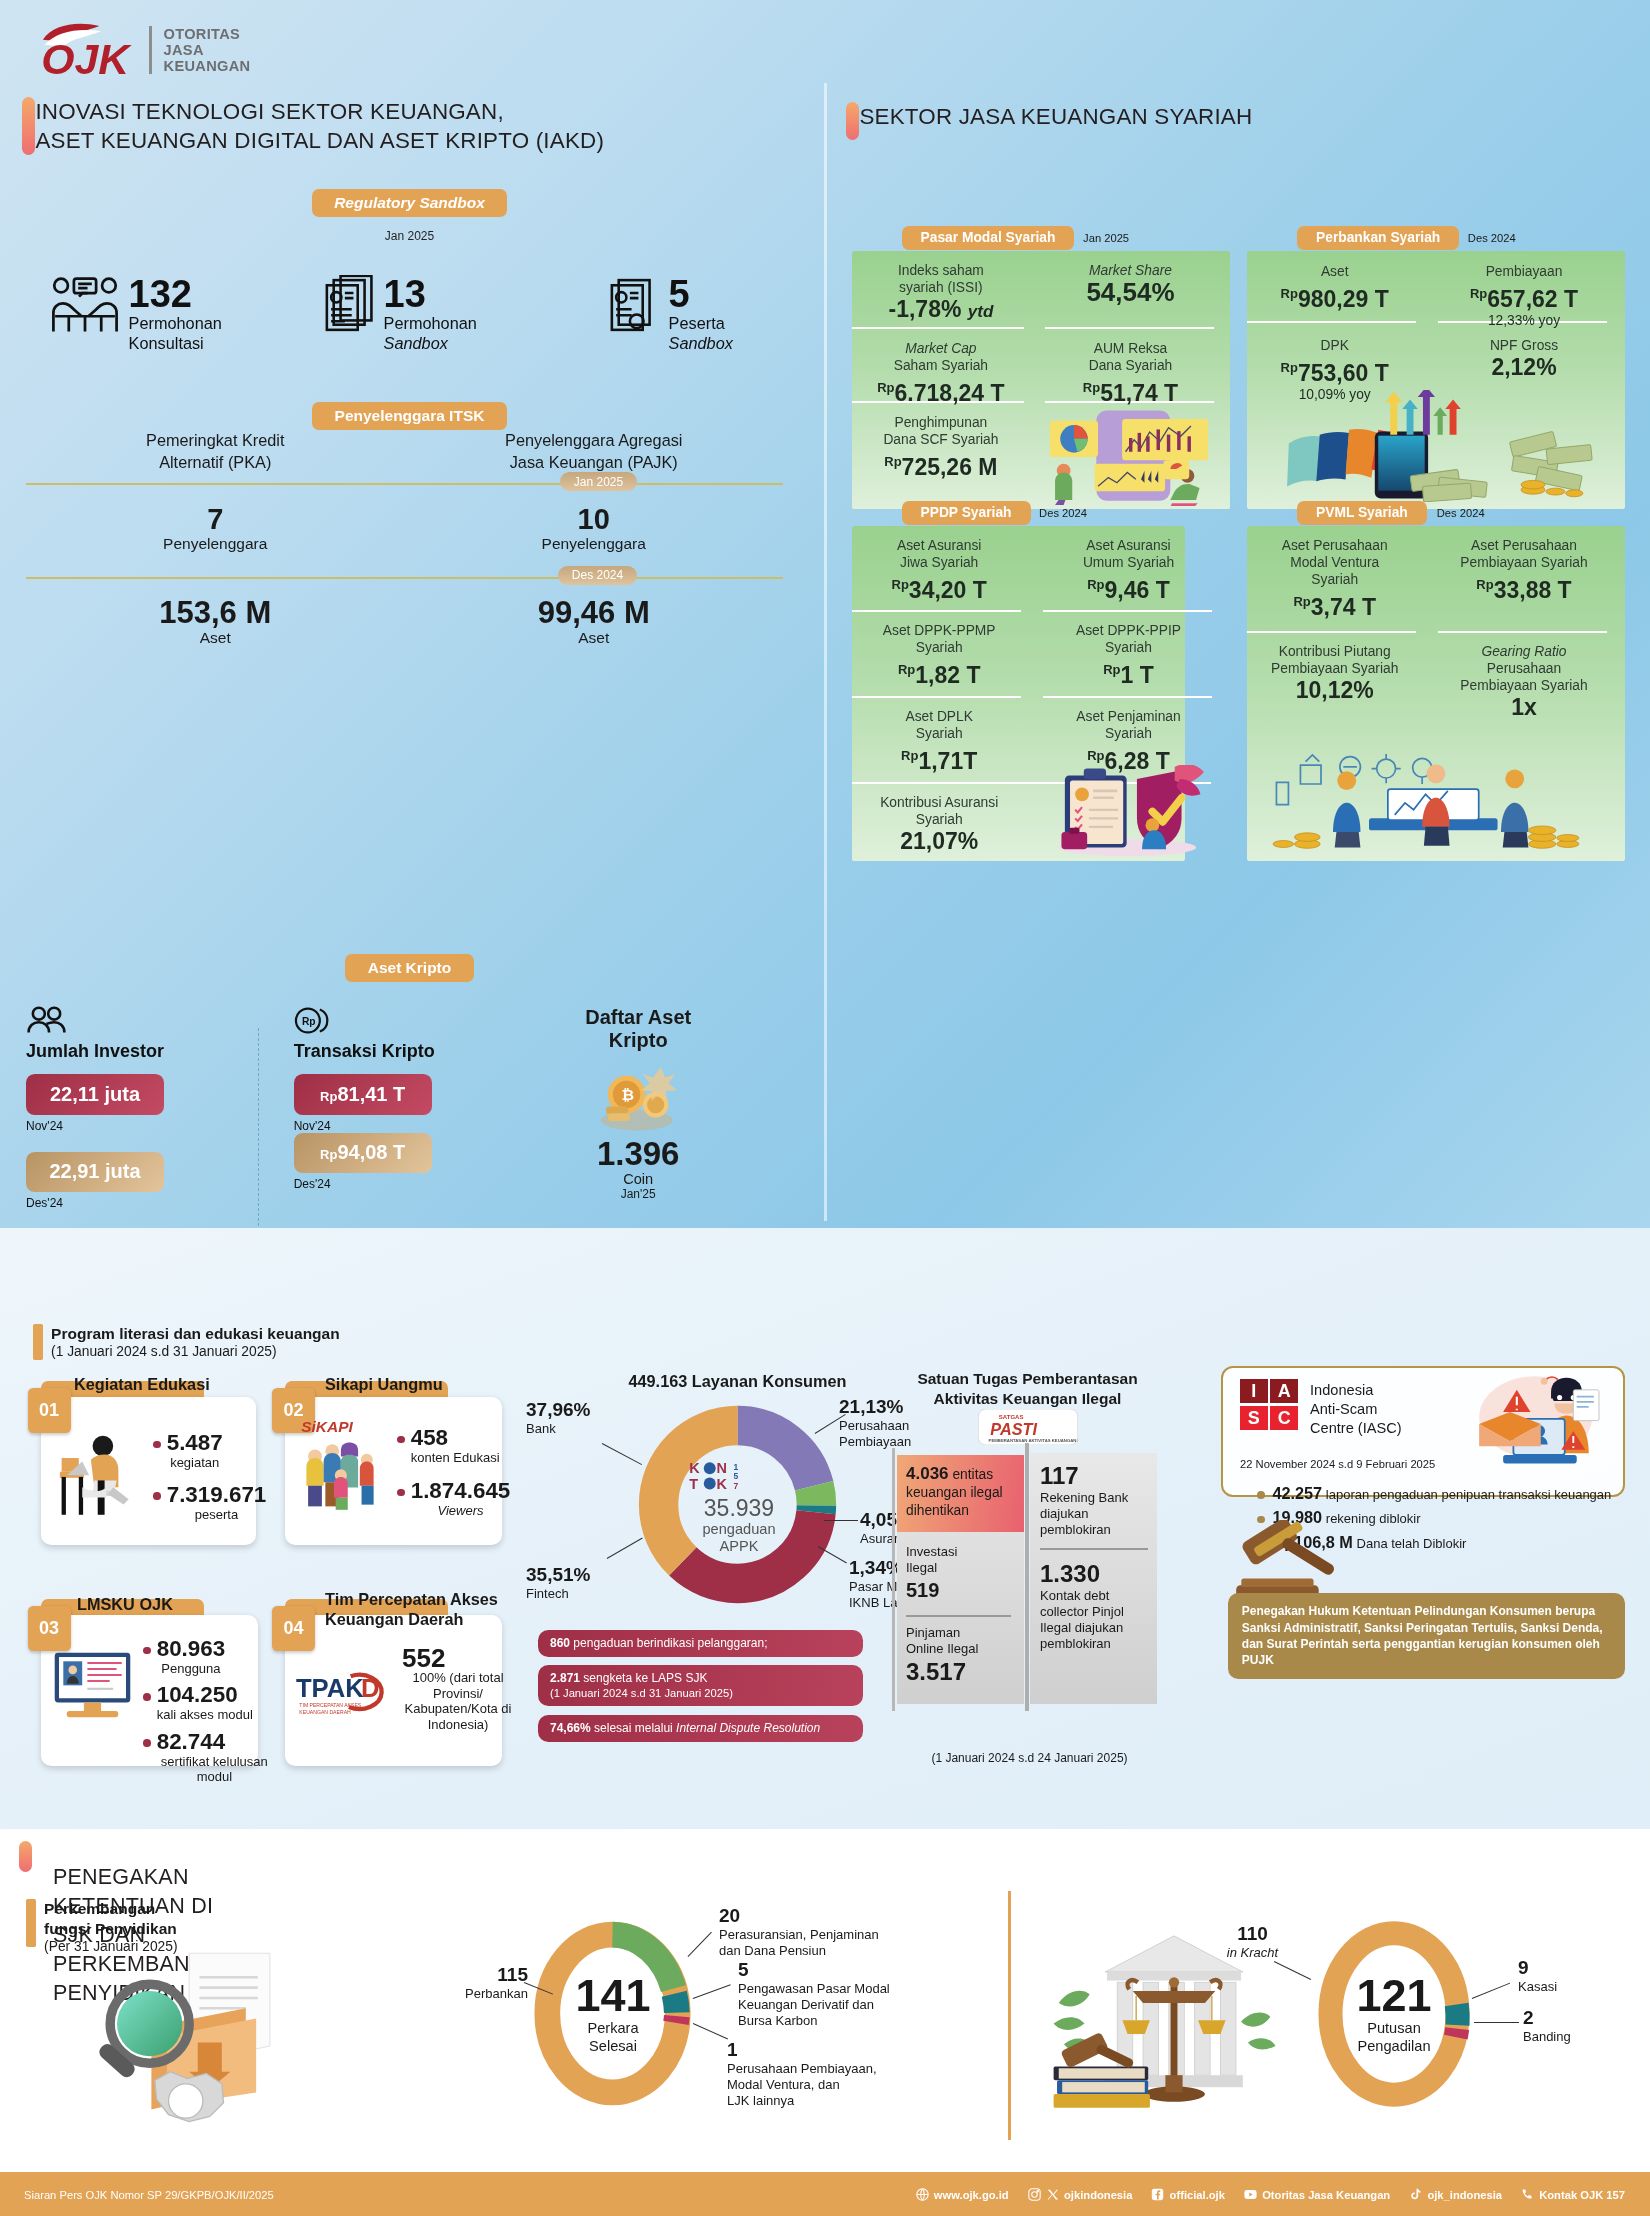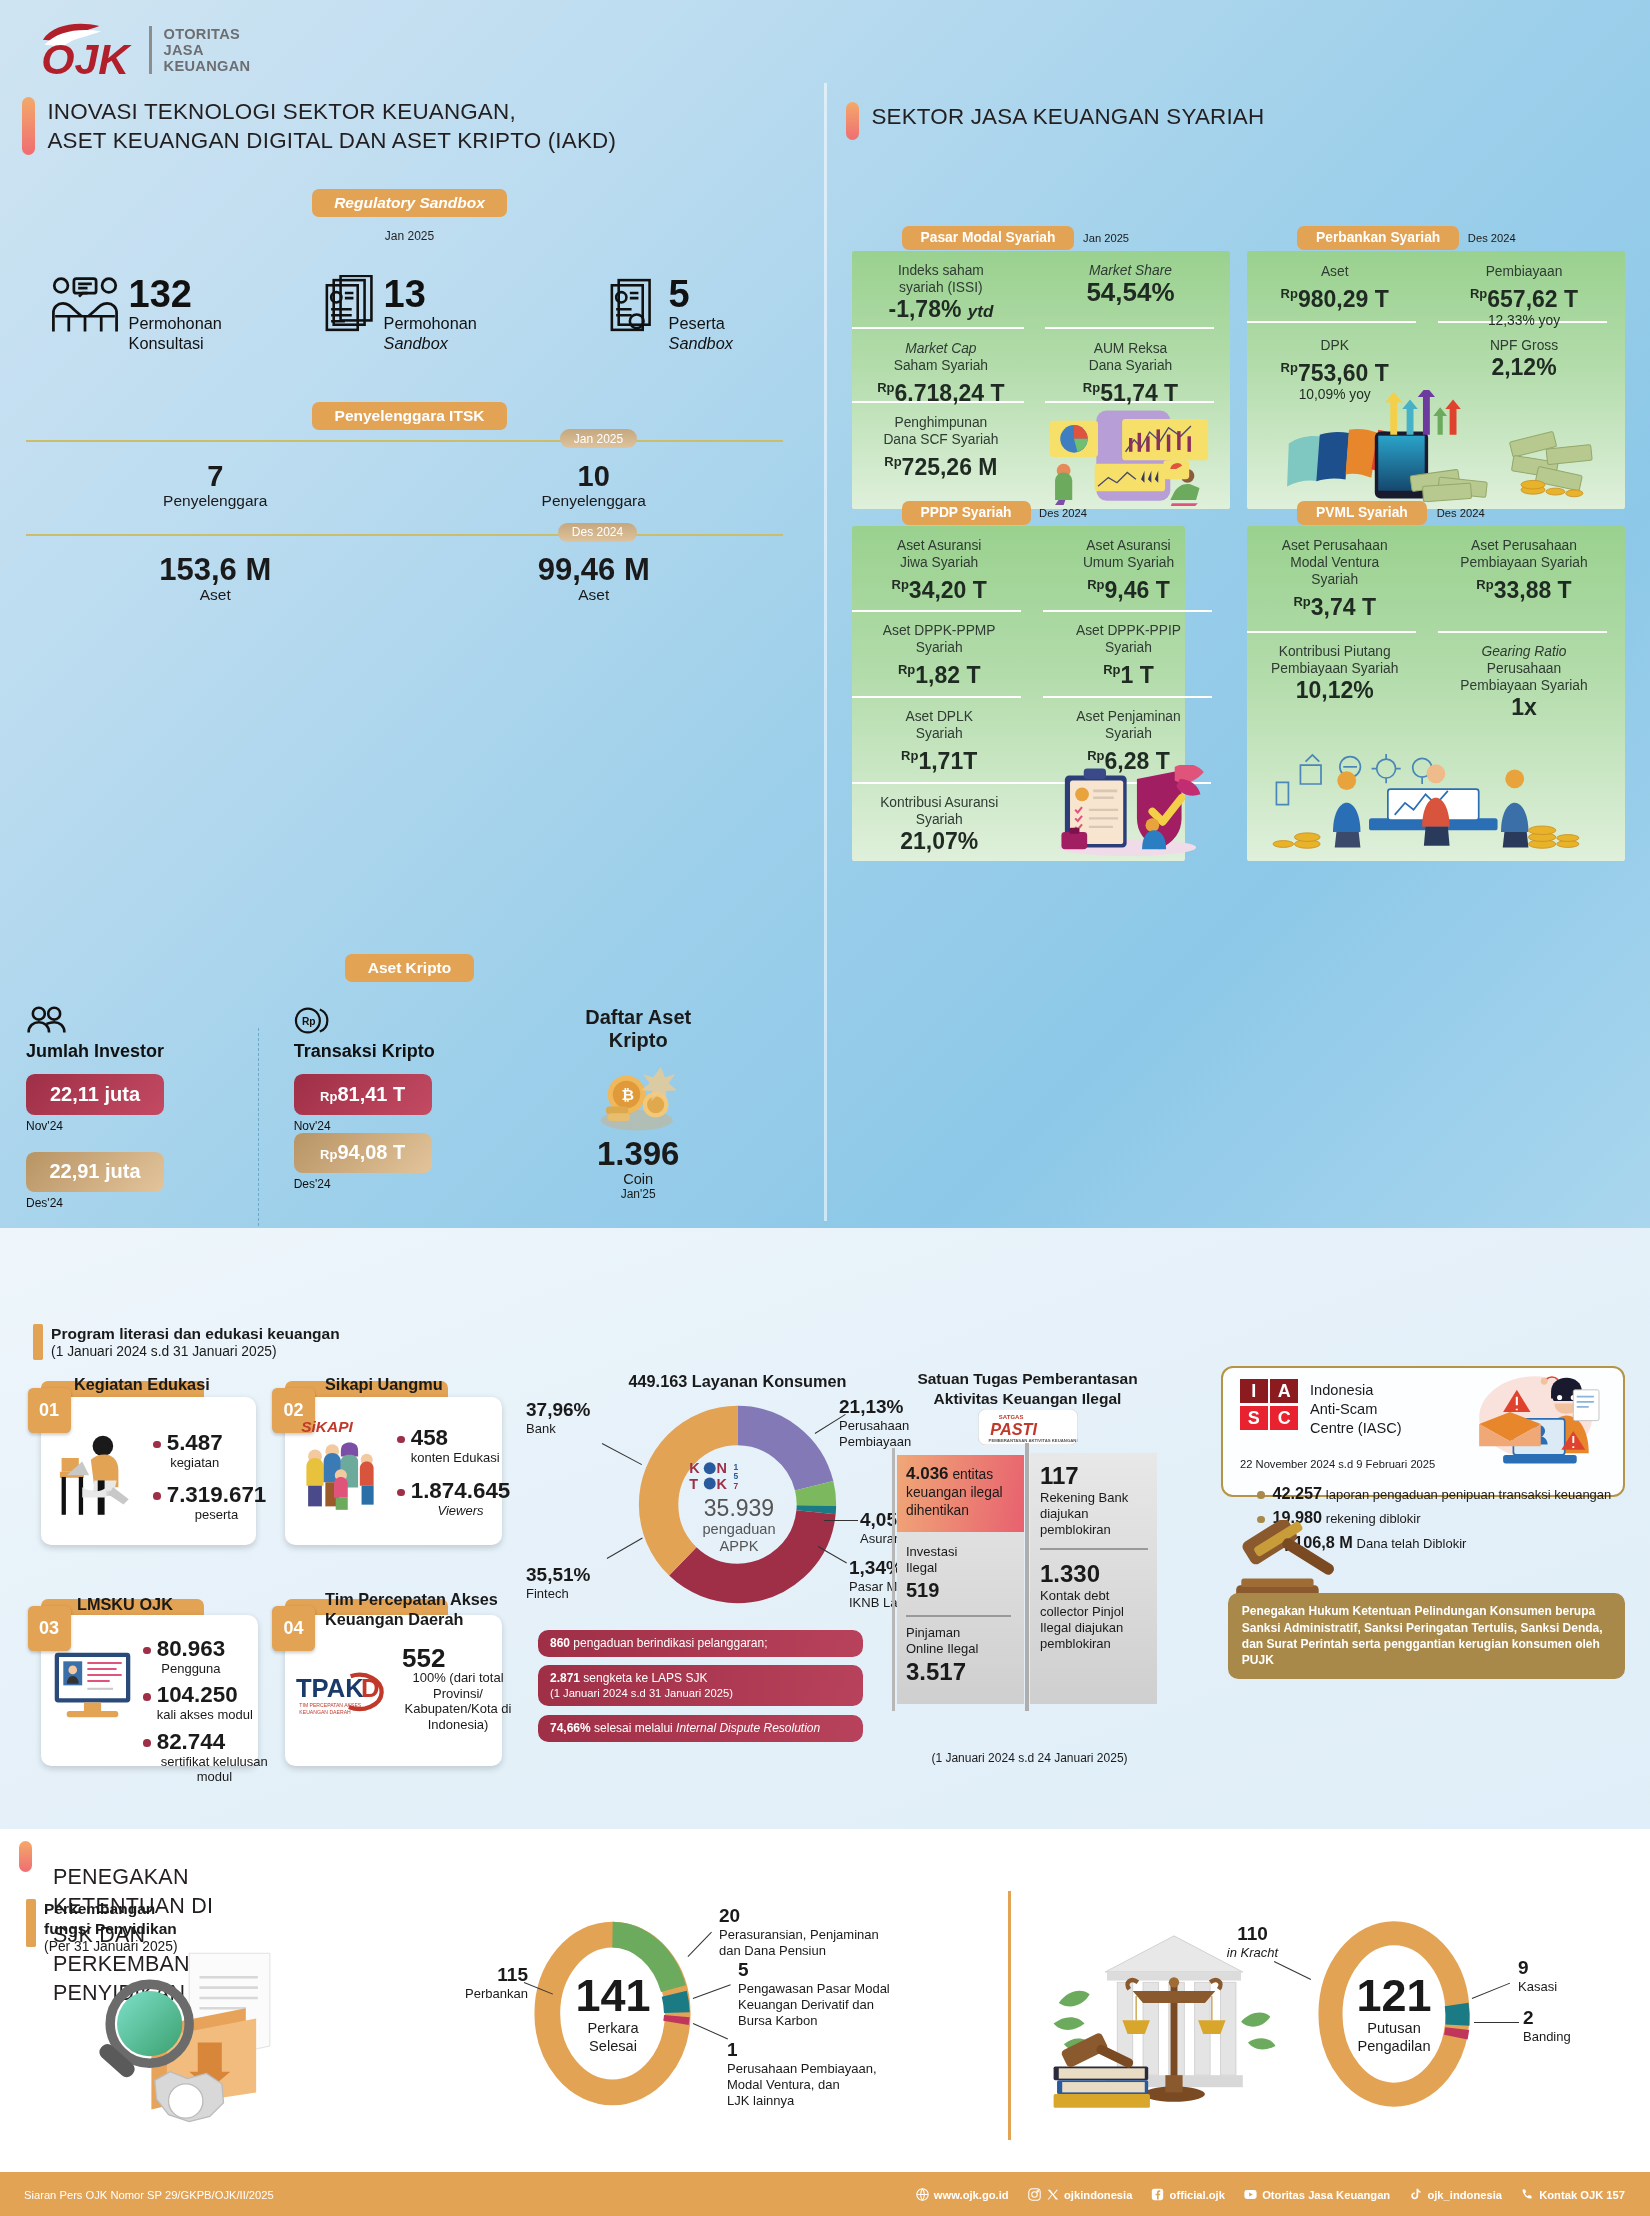--- a/index.html
+++ b/index.html
@@ -11,21 +11,21 @@
   
   .top-area{
     position:absolute; left:0; top:0; width:1651px; height:1228px;
     background:linear-gradient(135deg,#cfe4f2 0%, #bcdcf0 25%, #9ccfea 55%, #8dc8e8 75%, #a9d6ee 100%);
   }
   .logo-wrap{ position:absolute; left:36px; top:19px; display:flex; align-items:center; gap:12px;}
   .ojk-mark{ position:relative; width:101px; height:62px;}
   .ojk-txt{ font-size:14.6px; line-height:16.3px; font-weight:700; color:#6d6e71; letter-spacing:0.3px;}
   .ojk-div{ width:2.6px; height:48px; background:#8c8d8f; }
 
-  .sec-title{ display:flex; gap:12px; align-items:flex-start;}
+  .sec-title{ display:flex; gap:0; align-items:flex-start;}
   .accent-bar{ width:13px; border-radius:6.9px; background:linear-gradient(180deg,#f4a96a,#ef6e72); flex:none;}
   .sec-title h2{ font-size:22.4px; font-weight:400; line-height:29px; letter-spacing:0.2px; color:#231f20;}
 
   .pill{
     background:#e3a355; color:#fff; font-weight:700; font-style:italic;
     border-radius:6.9px; padding:5.2px 22.4px; font-size:15.5px; display:inline-block;
   }
   .pill.nit{ font-style:normal; }
   .datelbl{ font-size:12px; color:#231f20; }
 
@@ -232,20 +232,30 @@
           <span class="ital">Sandbox</span>
         </div>
       </div>
     </div>
 
     <div style="position:absolute;left:289px;top:316px;text-align:center;width:241px;">
       <div class="pill nit">Penyelenggara ITSK</div>
     </div>
 
     <div class="itsk-table">
+      <div class="itsk-head">
+        <div>
+          <span>Pemeringkat Kredit</span><br>
+          <span>Alternatif (PKA)</span>
+        </div>
+        <div>
+          <span>Penyelenggara Agregasi</span><br>
+          <span>Jasa Keuangan (PAJK)</span>
+        </div>
+      </div>
 
       <div class="rule">
         <span class="tag">Jan 2025</span>
       </div>
       <div class="itsk-vals" style="margin-top:19px;">
         <div>
           <div style="font-size:29px;font-weight:700;line-height:31px;">7</div>
           <div style="font-size:15.5px;">Penyelenggara</div>
         </div>
         <div>

